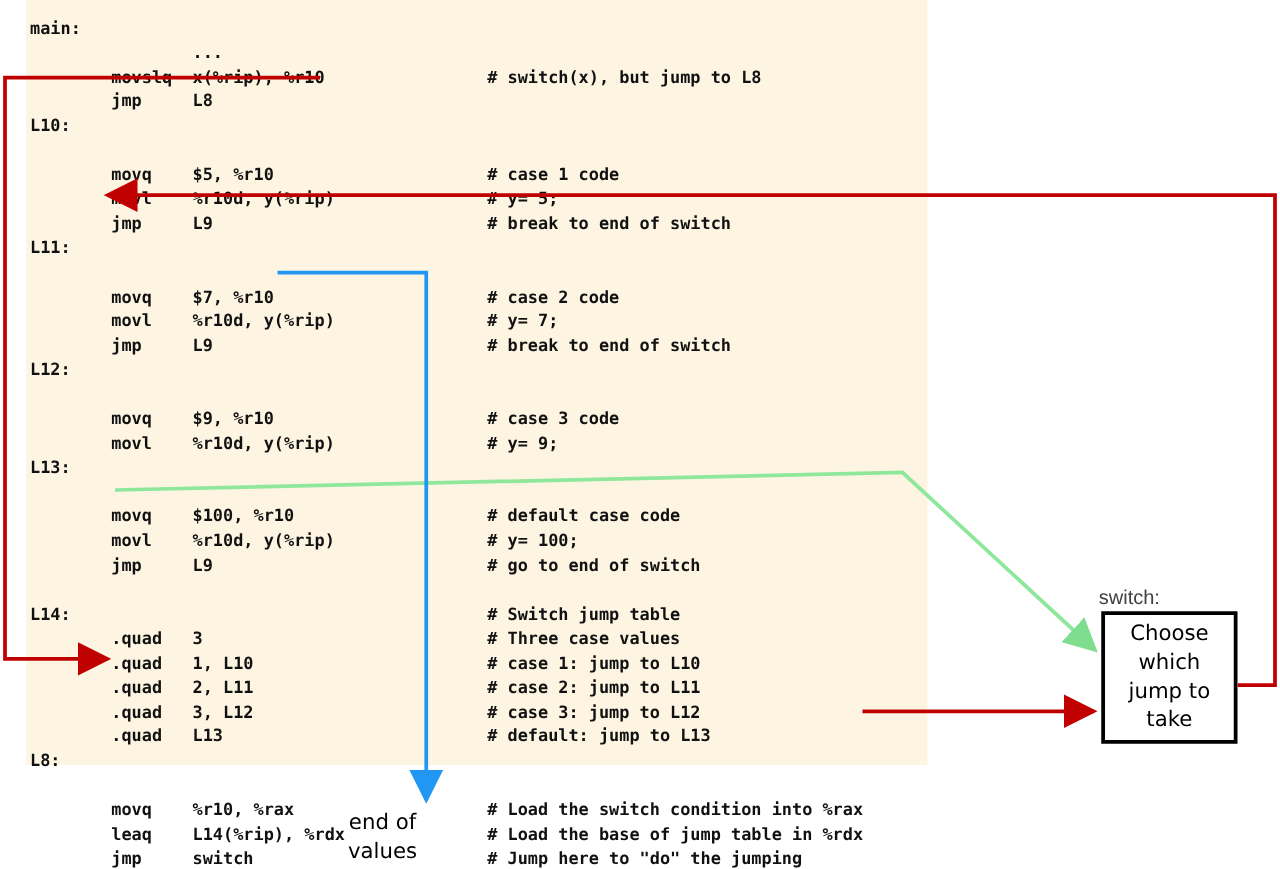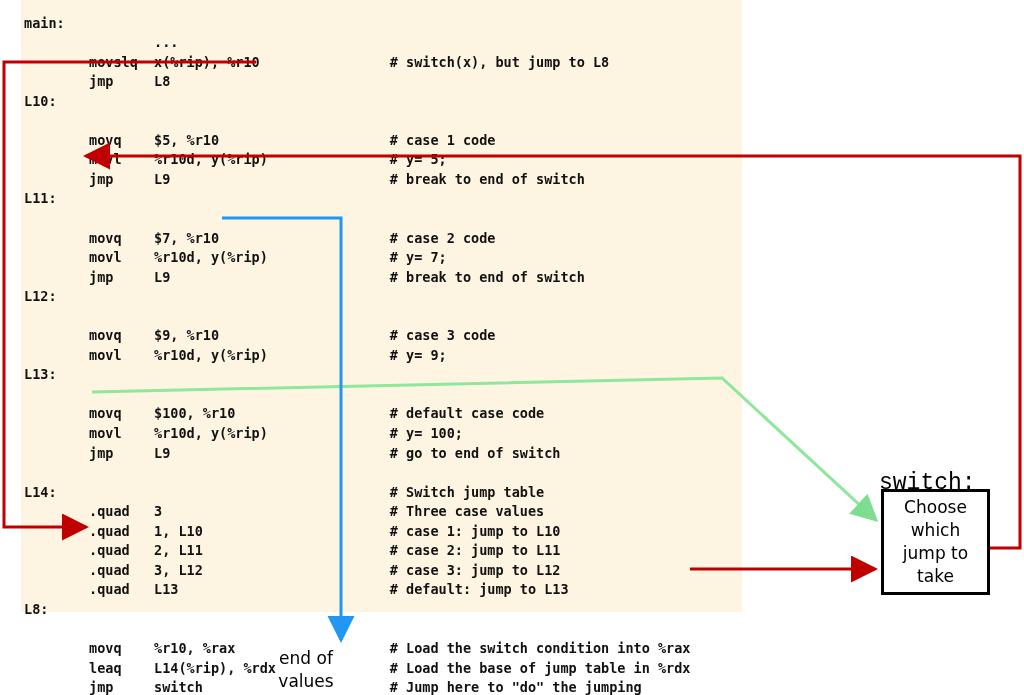--- a/index.html
+++ b/index.html
@@ -48,23 +48,23 @@
     width: 1024px;
     height: 695px;
     pointer-events: none;
   }
 
   
   #switch-label {
     position: absolute;
     left: 879px;
     top: 470px;
-    font-family: Liberation Mono, monospace;
-    font-size: 23px;
-    color: #000000;
+    font-family: Liberation Sans, sans-serif;
+    font-size: 16px;
+    color: #404040;
     white-space: nowrap;
   }
   #switch-box {
     position: absolute;
     left: 881px;
     top: 489px;
     width: 109px;
     height: 106px;
     border: 3px solid #000000;
     box-sizing: border-box;

